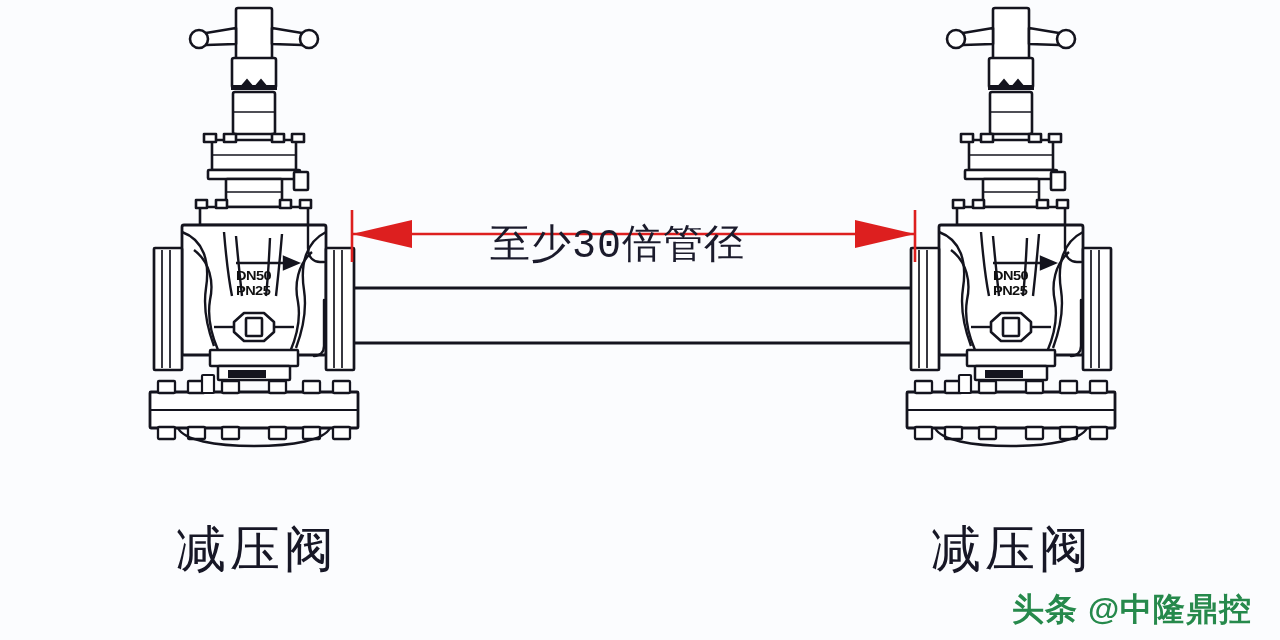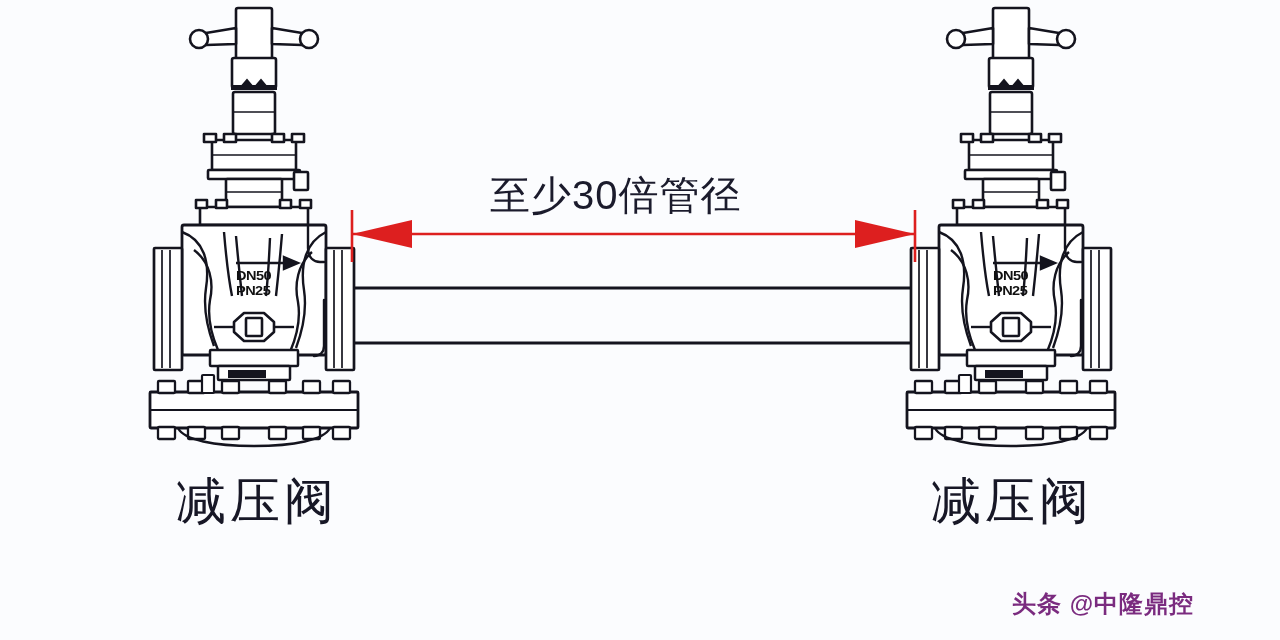--- a/index.html
+++ b/index.html
@@ -18,23 +18,24 @@
   #diagram-svg {
     position: absolute;
     left: 0;
     top: 0;
     width: 1280px;
     height: 640px;
   }
   .label-text {
     position: absolute;
     color: #171726;
-    font-family: Liberation Sans, sans-serif;
+    font-family: Liberation Mono, monospace;
     white-space: nowrap;
     user-select: none;
+    margin-top: 48px;
   }
   #dimension-label {
     left: 490px;
     top: 168px;
     font-size: 40px;
     letter-spacing: 1px;
     color: #1b1b2c;
   }
   #valve-label-left {
     left: 176px;
@@ -45,23 +46,23 @@
   #valve-label-right {
     left: 931px;
     top: 468px;
     font-size: 50px;
     letter-spacing: 4px;
   }
   #watermark {
     position: absolute;
     left: 1012px;
     top: 588px;
-    font-size: 24px;
+    font-size: 32px;
     font-weight: bold;
-    color: #701a75;
+    color: #15803d;
     opacity: .92;
     letter-spacing: 1px;
     white-space: nowrap;
     font-family: "Liberation Sans", "DejaVu Sans", sans-serif;
     text-shadow: 0 1px 0 rgba(255,255,255,.85);
     user-select: none;
   }
   .stamp {
     position: absolute;
     font-family: "Liberation Sans", "DejaVu Sans", sans-serif;

